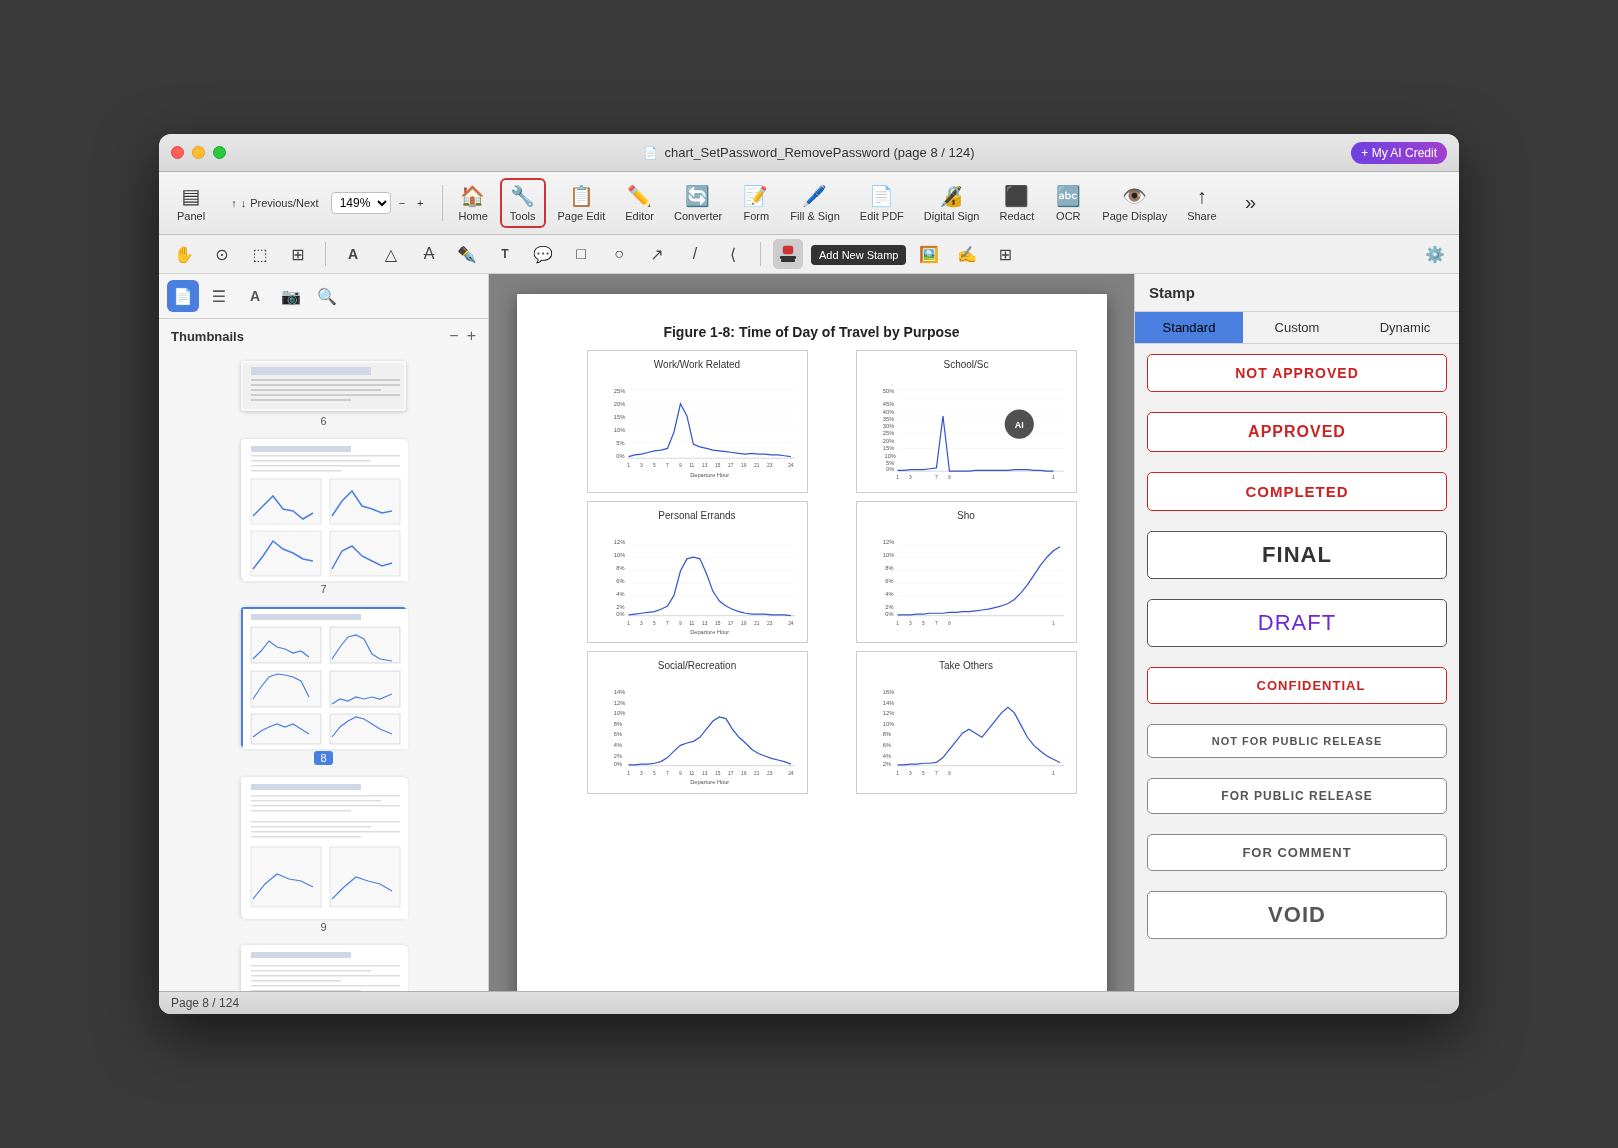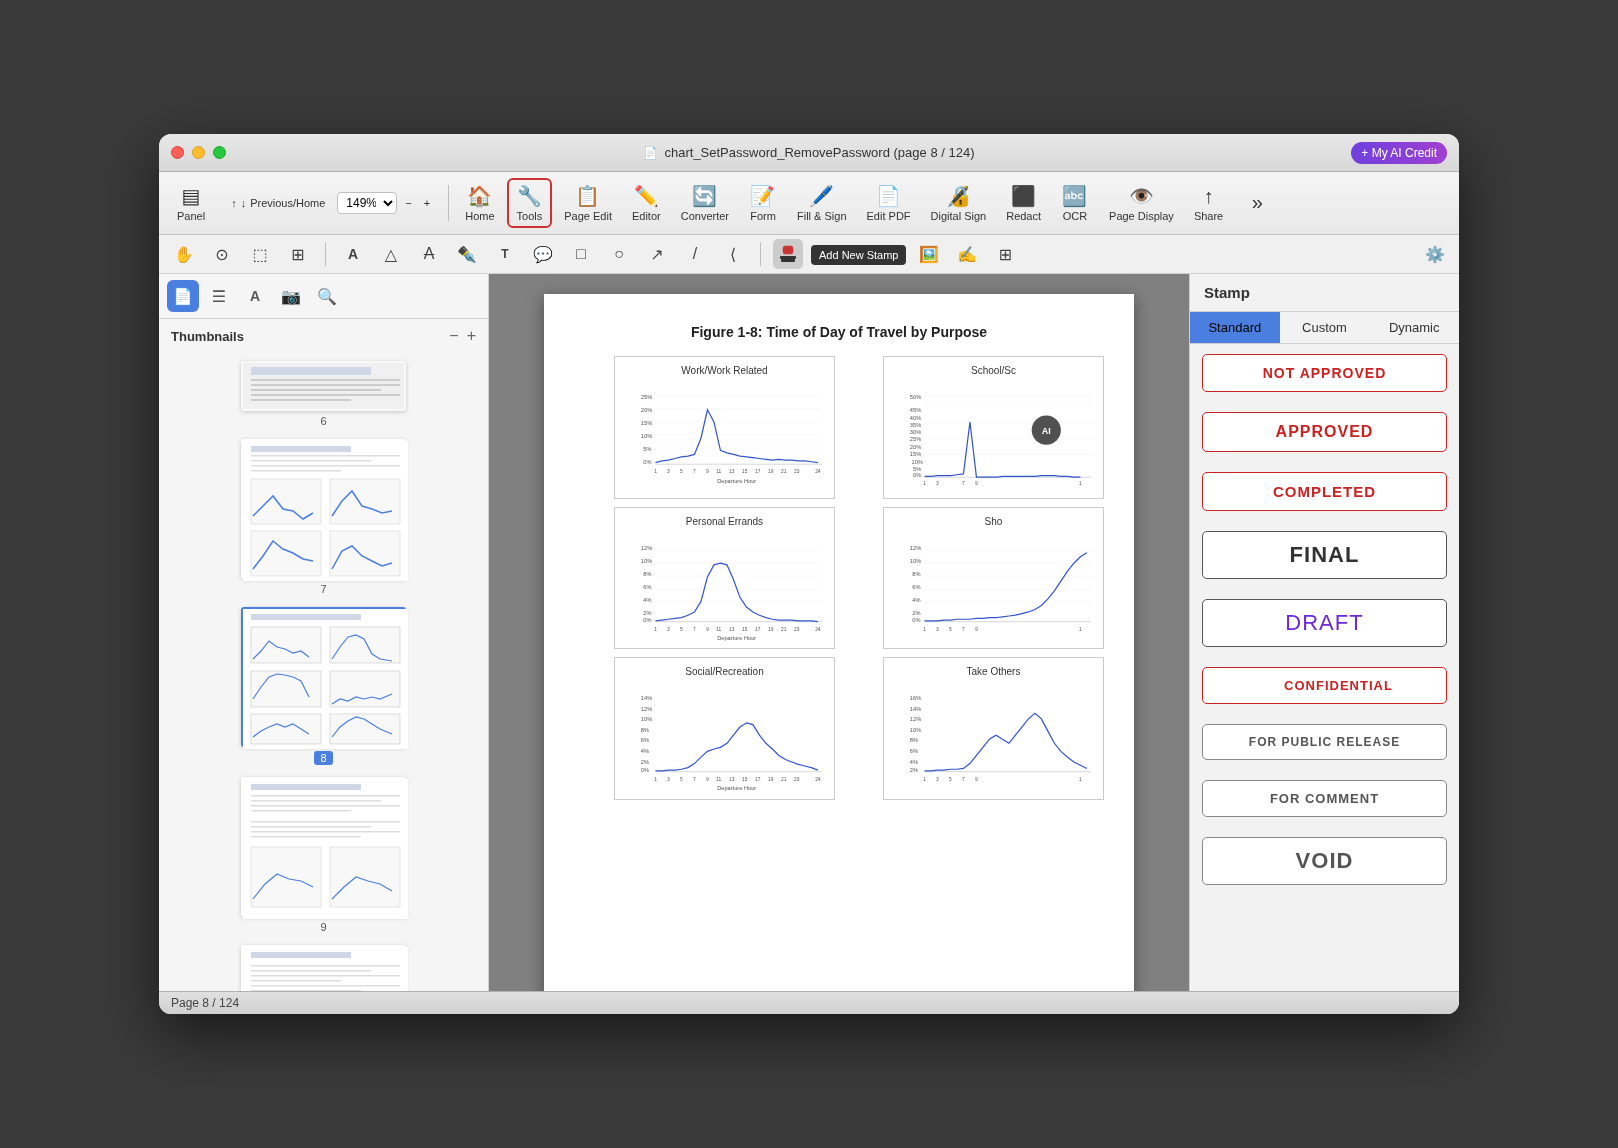--- a/index.html
+++ b/index.html
@@ -248,42 +248,42 @@
       min-height: 780px;
       box-shadow: 0 4px 16px rgba(0,0,0,0.4);
       padding: 30px 30px 20px;
       position: relative;
     }
     .page-title {
       text-align: center;
       font-size: 14px;
       font-weight: bold;
       color: #222;
-      margin-bottom: 16px;
+      margin-bottom: 10px;
     }
     .charts-grid {
       display: grid;
       grid-template-columns: 1fr 1fr;
       gap: 8px;
     }
     .chart-box {
       border: 1px solid #ccc;
       padding: 8px;
       background: white;
       margin-left: 40px;
     }
     .chart-title {
       text-align: center;
       font-size: 10px;
       color: #333;
       margin-bottom: 4px;
     }
     
     .right-panel {
-      width: 270px;
+      width: 325px;
       background: #f2f2f2;
       border-left: 1px solid #d0d0d0;
       display: flex;
       flex-direction: column;
     }
     .right-panel-header {
       padding: 10px 14px;
       font-size: 15px;
       font-weight: 600;
       color: #333;
@@ -374,21 +374,21 @@
 
     <button class="toolbar-btn">
       <span class="icon">▤</span>
       <span>Panel</span>
     </button>
 
     <div class="zoom-control">
       <button class="toolbar-btn" style="flex-direction:row;min-width:unset;gap:4px;">
         <span>↑</span>
         <span>↓</span>
-        <span style="font-size:11px">Previous/Home</span>
+        <span style="font-size:11px">Previous/Next</span>
       </button>
       <select class="zoom-select">
         <option>149%</option>
       </select>
       <button class="toolbar-btn" style="min-width:unset;padding:2px 4px;">
         <span>−</span>
       </button>
       <button class="toolbar-btn" style="min-width:unset;padding:2px 4px;">
         <span>+</span>
       </button>
@@ -835,20 +835,21 @@
         <button class="stamp-tab">Custom</button>
         <button class="stamp-tab">Dynamic</button>
       </div>
       <div class="stamp-list">
         <div class="stamp-item stamp-not-approved">NOT APPROVED</div>
         <div class="stamp-item stamp-approved">APPROVED</div>
         <div class="stamp-item stamp-completed">COMPLETED</div>
         <div class="stamp-item stamp-final">FINAL</div>
         <div class="stamp-item stamp-draft">DRAFT</div>
         <div class="stamp-item stamp-confidential">CONFIDENTIAL</div>
+        <div class="stamp-item stamp-not-public">NOT FOR PUBLIC RELEASE</div>
         <div class="stamp-item stamp-for-public">FOR PUBLIC RELEASE</div>
         <div class="stamp-item stamp-for-comment">FOR COMMENT</div>
         <div class="stamp-item stamp-void">VOID</div>
       </div>
     </div>
   </div>
 
   <div class="statusbar">
     <span>Page 8 / 124</span>
   </div>

